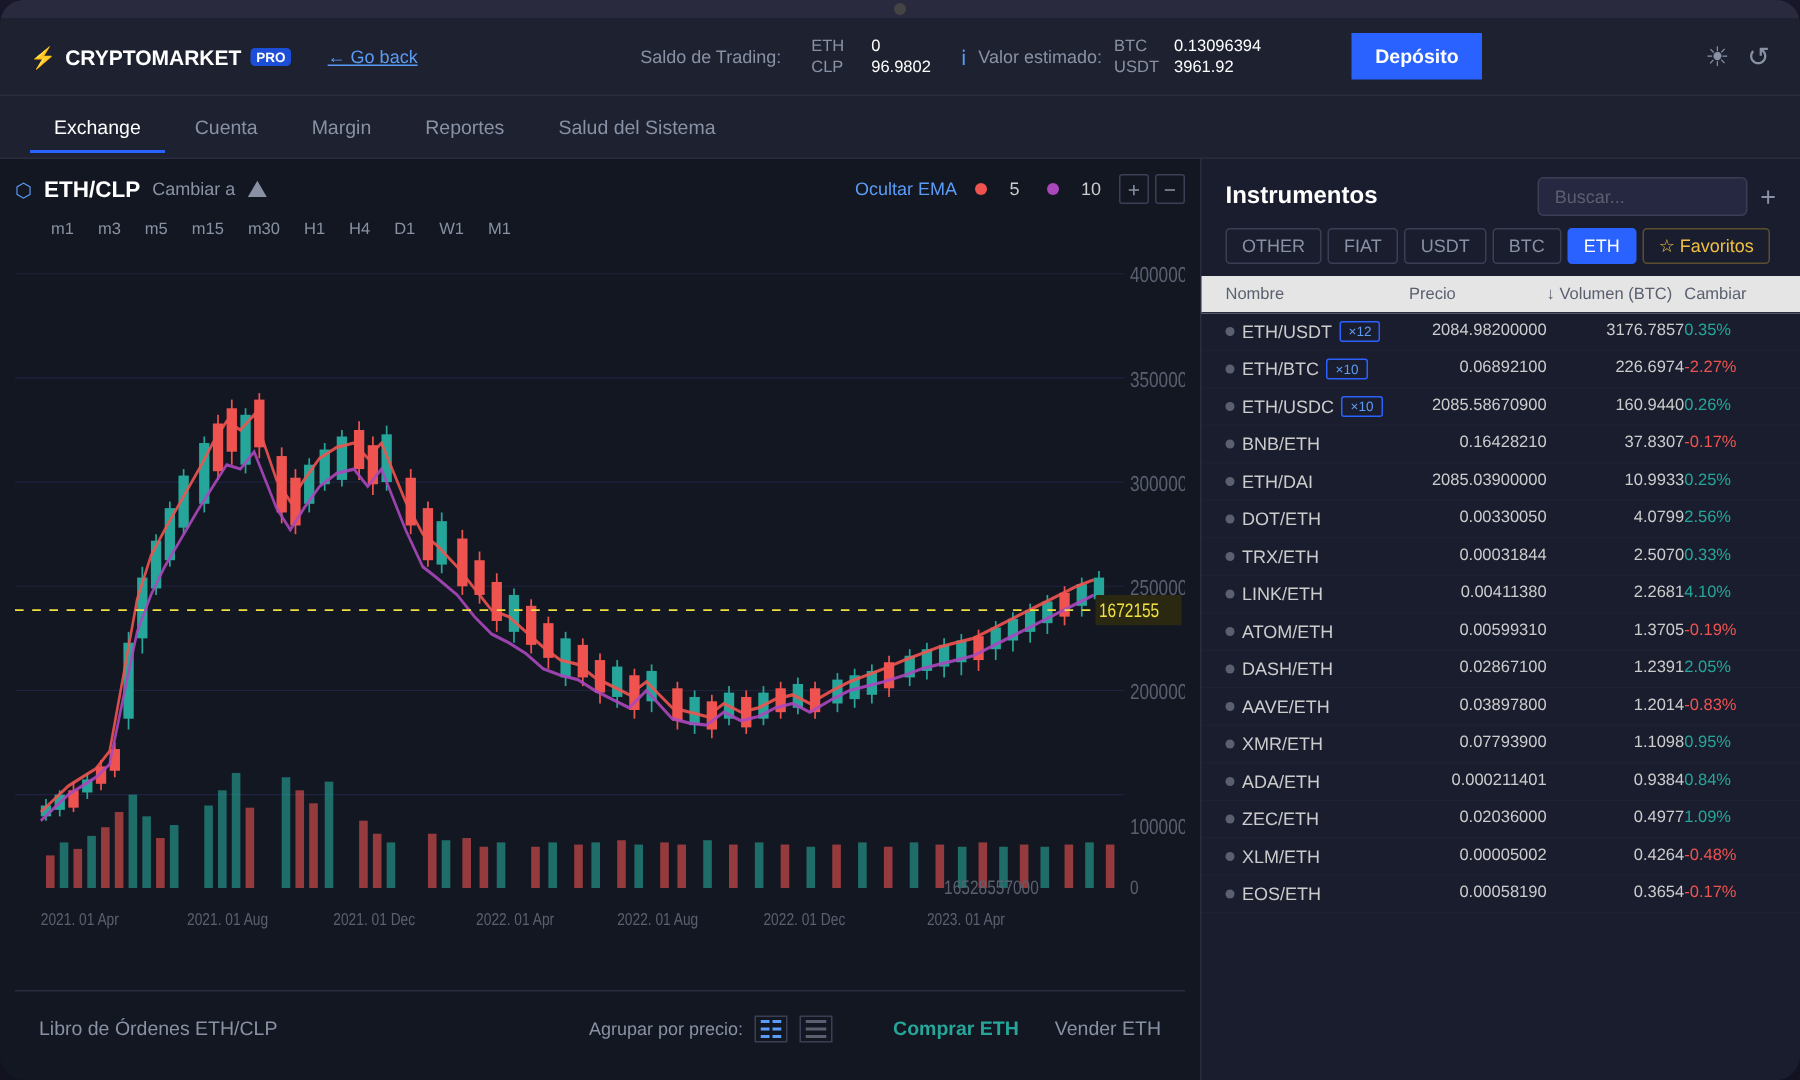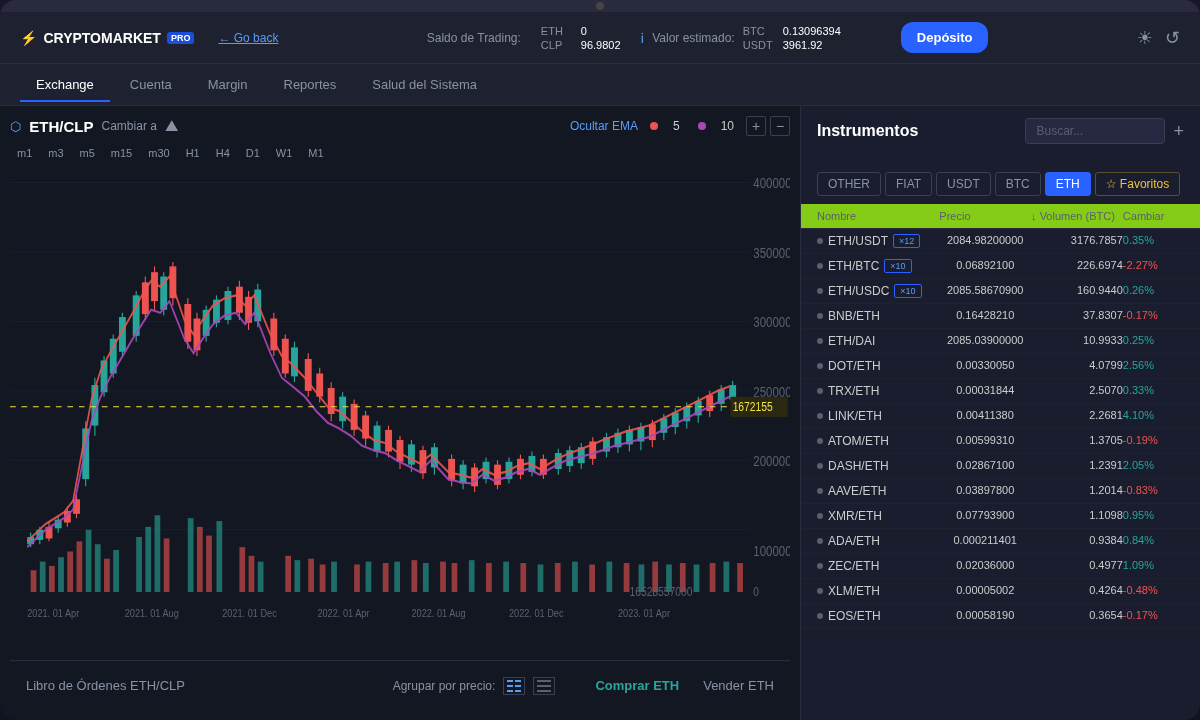--- a/index.html
+++ b/index.html
@@ -117,21 +117,21 @@
     .valor-values {
       display: flex;
       flex-direction: column;
       gap: 2px;
     }
     .deposito-btn {
       background: #2962ff;
       color: #fff;
       border: none;
       padding: 8px 16px;
-      border-radius: 12px;
+      border-radius: 0;
       font-size: 13px;
       font-weight: 600;
       cursor: pointer;
       margin-left: 40px;
     }
     .header-icons {
       display: flex;
       gap: 12px;
       color: #8892a4;
       font-size: 18px;
@@ -229,20 +229,21 @@
       cursor: pointer;
       display: flex;
       align-items: center;
       justify-content: center;
       border-radius: 2px;
     }
     .timeframes {
       display: flex;
       gap: 2px;
       margin-bottom: 6px;
+      margin-left: 17px;
     }
     .tf-btn {
       color: #8892a4;
       font-size: 11px;
       padding: 3px 7px;
       cursor: pointer;
       border-radius: 3px;
     }
     .chart-wrapper {
       flex: 1;
@@ -344,37 +345,36 @@
       padding: 0 16px 8px;
     }
     .inst-tab {
       color: #8892a4;
       font-size: 12px;
       padding: 4px 10px;
       border: 1px solid #3a3f55;
       border-radius: 3px;
       cursor: pointer;
       background: transparent;
-      margin-top: 20px;
     }
     .inst-tab.active {
       background: #2962ff;
       color: #fff;
       border-color: #2962ff;
     }
     .inst-tab.fav {
       color: #f0c040;
       border-color: #5a5030;
     }
     .inst-table-header {
       display: grid;
       grid-template-columns: 2fr 1.5fr 1.5fr 1fr;
       padding: 6px 16px;
       border-bottom: 1px solid #2a2d3e;
-      background: #84cc16;
+      background: #e5e5e5;
     }
     .th {
       color: #5a6070;
       font-size: 11px;
     }
     .th.sortable {
       display: flex;
       align-items: center;
       gap: 3px;
     }
@@ -417,21 +417,21 @@
       font-size: 9px;
       padding: 1px 5px;
       border-radius: 2px;
       border: 1px solid #2962ff;
       color: #5b9cf6;
       margin-left: 5px;
     }
     .inst-price {
       color: #ccc;
       font-size: 11px;
-      text-align: center;
+      text-align: right;
     }
     .inst-vol {
       color: #ccc;
       font-size: 11px;
       text-align: right;
     }
     .inst-change {
       font-size: 11px;
       text-align: left;
       font-weight: 500;

